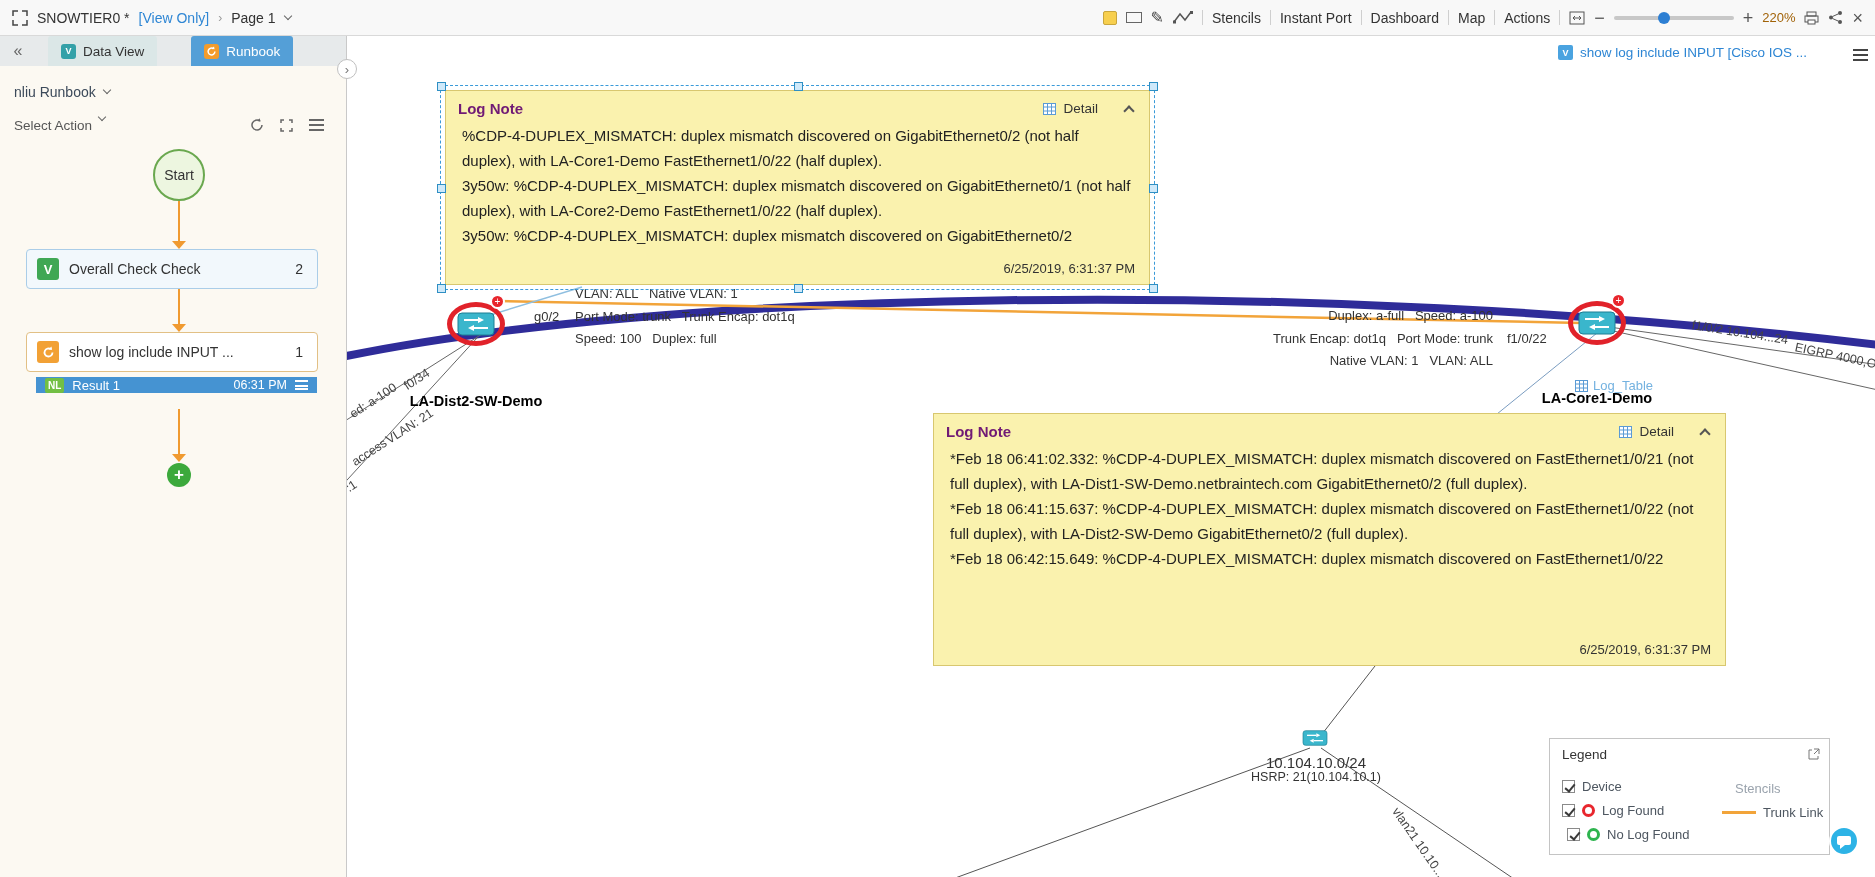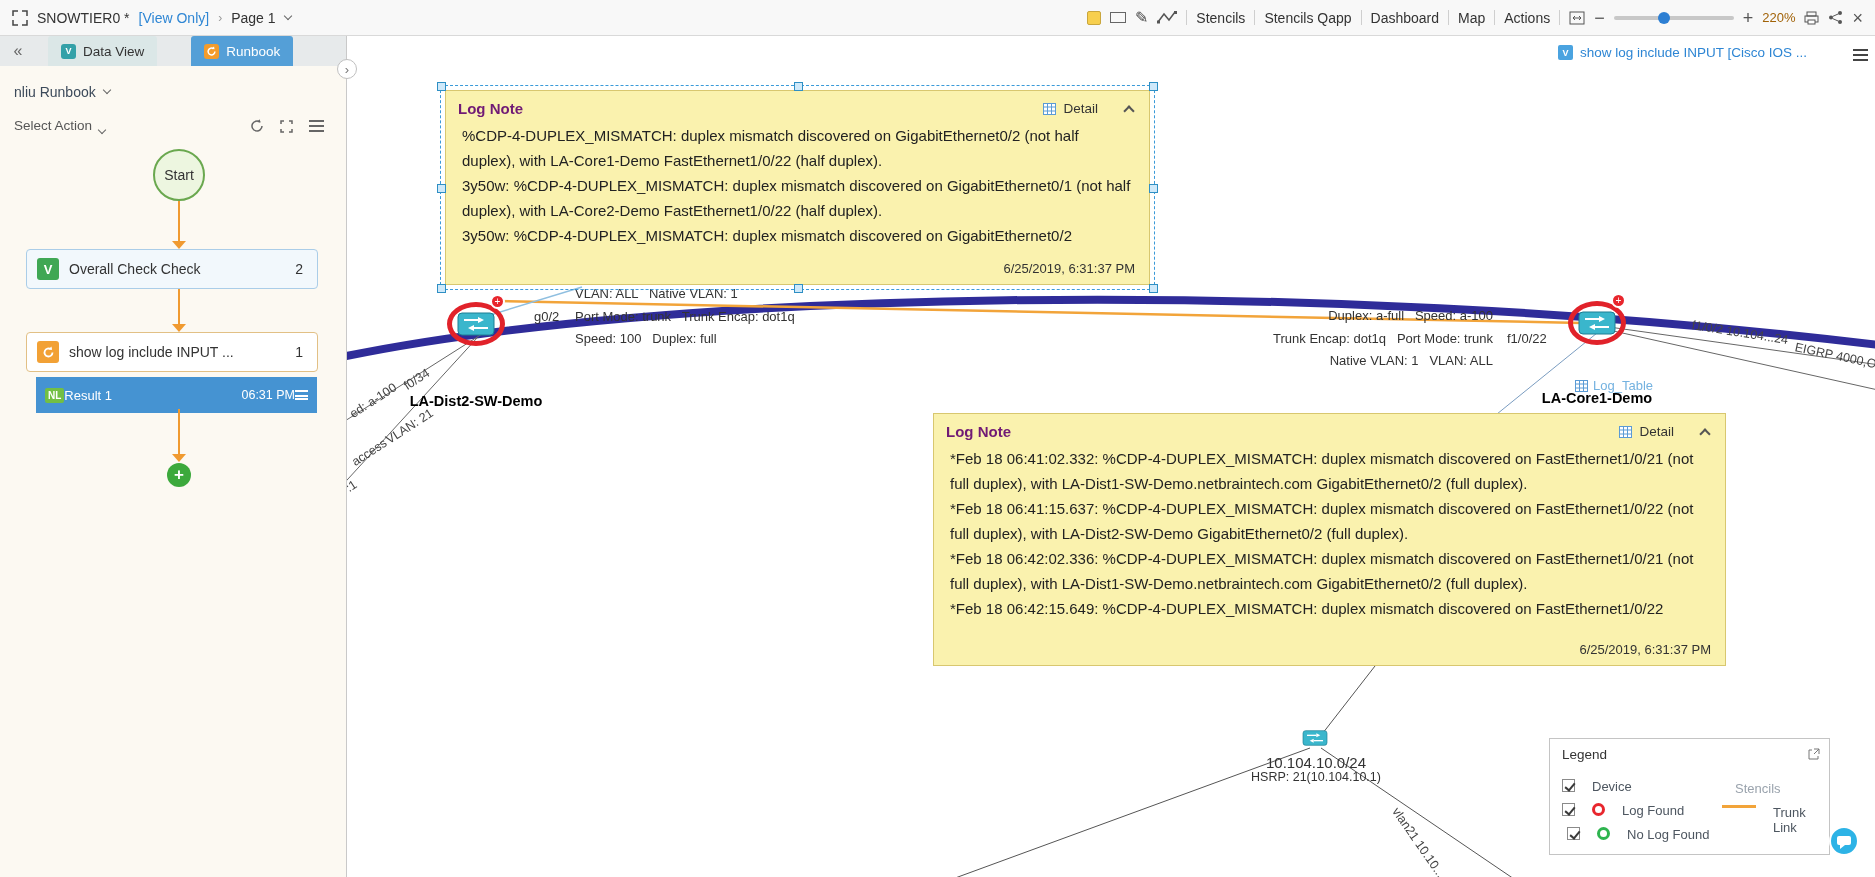--- a/index.html
+++ b/index.html
@@ -36,37 +36,37 @@
   .sidebar { position:absolute; left:0; top:36px; width:347px; bottom:0; background:#fcf9f2;
     border-right:1px solid #c9c9c9; z-index:20; }
   .tabbar { height:30px; background:#e7eaeb; display:flex; align-items:stretch; }
   .collapse-btn { width:36px; display:flex; align-items:center; justify-content:center; color:#666; font-size:16px; }
   .tab { display:flex; align-items:center; gap:7px; padding:0 13px; font-size:13.5px; border-radius:3px 3px 0 0; }
   .tab.dataview { background:#dbe7e7; color:#333; margin-left:12px; }
   .tab.runbook  { background:#549fd7; color:#fff; margin-left:34px; }
   .tab-icon { width:15px; height:15px; border-radius:3px; display:flex; align-items:center; justify-content:center;
     font-size:9px; font-weight:bold; color:#fff; flex:none; }
   .runbook-row { position:absolute; left:14px; top:48px; font-size:14px; color:#3c4a5a; display:flex; gap:8px; align-items:center; }
-  .action-row { position:absolute; left:14px; top:82px; right:22px; display:flex; align-items:flex-end; gap:7px; font-size:13.5px; color:#555; }
+  .action-row { position:absolute; left:14px; top:82px; right:22px; display:flex; align-items:flex-start; gap:7px; font-size:13.5px; color:#555; }
   .action-icons { margin-left:auto; display:flex; gap:16px; align-items:center; color:#666; }
   .start-circle { position:absolute; left:153px; top:113px; width:52px; height:52px; border-radius:50%;
     background:#edf6e0; border:2px solid #6aa84f; display:flex; align-items:center; justify-content:center; font-size:14px; color:#333; }
   .flow-line { position:absolute; width:2px; background:#f09a30; left:178px; }
   .arrow-down { position:absolute; left:172px; width:0; height:0; border-left:7px solid transparent; border-right:7px solid transparent; border-top:8px solid #f09a30; }
   .node { position:absolute; left:26px; width:292px; height:40px; background:#fff; border:1px solid #aacde8;
     border-radius:4px; display:flex; align-items:center; padding:0 10px; gap:10px; font-size:14px; color:#333; }
   .node .count { margin-left:auto; padding-right:4px; }
   .node-icon { width:22px; height:22px; border-radius:3px; color:#fff; display:flex; align-items:center; justify-content:center;
     font-weight:bold; font-size:13px; flex:none; }
   .node1 { top:213px; background:#f2f8fc; }
   .node1 .node-icon { background:#3fa754; }
   .node2 { top:296px; border-color:#e2c085; }
   .node2 .node-icon { background:#f2a135; }
-  .result-row { position:absolute; left:36px; top:341px; width:281px; height:36px; background:#4593d2;
-    display:flex; align-items:center; padding:0 9px; color:#fff; font-size:13px; }
+  .result-row { position:absolute; left:36px; top:341px; width:281px; height:16px; background:#4593d2;
+    display:flex; align-items:center; gap:8px; padding:0 9px; color:#fff; font-size:13px; }
   .nl-badge { background:#72bf44; font-size:10px; font-weight:bold; padding:2px 3px; border-radius:2px; flex:none; }
   .result-time { margin-left:auto; font-size:12.5px; }
   .plus-circle { position:absolute; left:167px; top:427px; width:24px; height:24px; border-radius:50%;
     background:#3ca93c; color:#fff; display:flex; align-items:center; justify-content:center; font-size:17px; font-weight:bold; }
   .edge-toggle { position:absolute; left:337px; top:59px; width:20px; height:20px; border-radius:50%;
     background:#fff; border:1px solid #c0c0c0; color:#777; display:flex; align-items:center; justify-content:center;
     font-size:13px; z-index:40; }
 
   
   .canvas { position:absolute; left:347px; top:36px; width:1528px; height:841px; overflow:hidden; background:#fff; }
@@ -102,21 +102,21 @@
   .handle { position:absolute; width:9px; height:9px; background:#cfe9fa; border:1px solid #2e8fc4; z-index:6; }
 
   .logtable-link { position:absolute; left:1228px; top:342px; display:flex; align-items:center; gap:5px;
     color:#74b2e0; font-size:13px; z-index:3; }
 
   
   .legend { position:absolute; left:1202px; top:702px; width:281px; height:117px; background:#fff;
     border:1px solid #c4c4c4; z-index:6; font-size:13px; color:#4d5660; }
   .lg-title { position:absolute; left:12px; top:8px; font-size:13.5px; color:#333; }
   .lg-pop { position:absolute; right:8px; top:8px; }
-  .lg-row { position:absolute; display:flex; gap:17px; }
+  .lg-row { position:absolute; display:flex; align-items:center; gap:7px; }
   .cb { width:13px; height:13px; border:1px solid #8a8a8a; background:#fff; position:relative; flex:none; }
   .cb::after { content:""; position:absolute; left:3.5px; top:0.5px; width:4px; height:8px;
     border-right:2px solid #3a3a3a; border-bottom:2px solid #3a3a3a; transform:rotate(40deg); }
   .dot { width:13px; height:13px; border-radius:50%; background:#fff; flex:none; }
   .dot.red { border:3.5px solid #e8262d; }
   .dot.green { border:3.5px solid #2eb44f; }
   .iface-hdr { position:absolute; left:185px; top:42px; color:#9aa3ad; }
   .trunk-sample { width:34px; height:3px; background:#f2a43a; flex:none; }
 
   .chat-btn { position:absolute; left:1482px; top:790px; z-index:9; }
@@ -147,21 +147,21 @@
     <span class="icon-btn">
       <svg width="20" height="13" viewBox="0 0 20 13">
           <path d="M1 11L7 3l5 6 6-8" fill="none" stroke="#555" stroke-width="1.5"></path>
           <rect x="0" y="9.5" width="3" height="3" fill="#555"></rect>
           <rect x="17" y="0" width="3" height="3" fill="#555"></rect>
         </svg>
     </span>
     <span class="sep"></span>
     <span>Stencils</span>
     <span class="sep"></span>
-    <span>Stencils Qapp</span>
+    <span>Instant Port</span>
     <span class="sep"></span>
     <span>Dashboard</span>
     <span class="sep"></span>
     <span>Map</span>
     <span class="sep"></span>
     <span>Actions</span>
     <span class="sep"></span>
     <span class="icon-btn">
       <svg width="16" height="14" viewBox="0 0 16 14">
           <rect x="1" y="1" width="14" height="12" fill="none" stroke="#555"></rect>
@@ -395,21 +395,20 @@
             <rect x="0.5" y="0.5" width="12" height="11" fill="#fff" stroke="#5b9bd5"></rect>
             <path d="M0 4h13M0 8h13M4.5 0v12M8.5 0v12" stroke="#5b9bd5"></path>
           </svg>
         <span>Detail</span>
         <span class="chv up note-caret"></span>
       </span>
     </div>
     <div class="note-body">
       <p class="note-line">*Feb 18 06:41:02.332: %CDP-4-DUPLEX_MISMATCH: duplex mismatch discovered on FastEthernet1/0/21 (not full duplex), with LA-Dist1-SW-Demo.netbraintech.com GigabitEthernet0/2 (full duplex).</p>
       <p class="note-line">*Feb 18 06:41:15.637: %CDP-4-DUPLEX_MISMATCH: duplex mismatch discovered on FastEthernet1/0/22 (not full duplex), with LA-Dist2-SW-Demo GigabitEthernet0/2 (full duplex).</p>
-      <p class="note-line">*Feb 18 06:42:02.336: %CDP-4-DUPLEX_MISMATCH: duplex mismatch discovered on FastEthernet1/0/21 (not full duplex), with LA-Dist1-SW-Demo.netbraintech.com GigabitEthernet0/2 (full duplex).</p>
       <p class="note-line">*Feb 18 06:42:15.649: %CDP-4-DUPLEX_MISMATCH: duplex mismatch discovered on FastEthernet1/0/22</p>
     </div>
     <div class="fade-overlay"></div>
     <div class="note-footer">6/25/2019, 6:31:37 PM</div>
   </div>
 
   <div class="legend">
     <span class="lg-title">Legend</span>
     <span class="lg-pop icon-btn">
       <svg width="14" height="14" viewBox="0 0 14 14">

